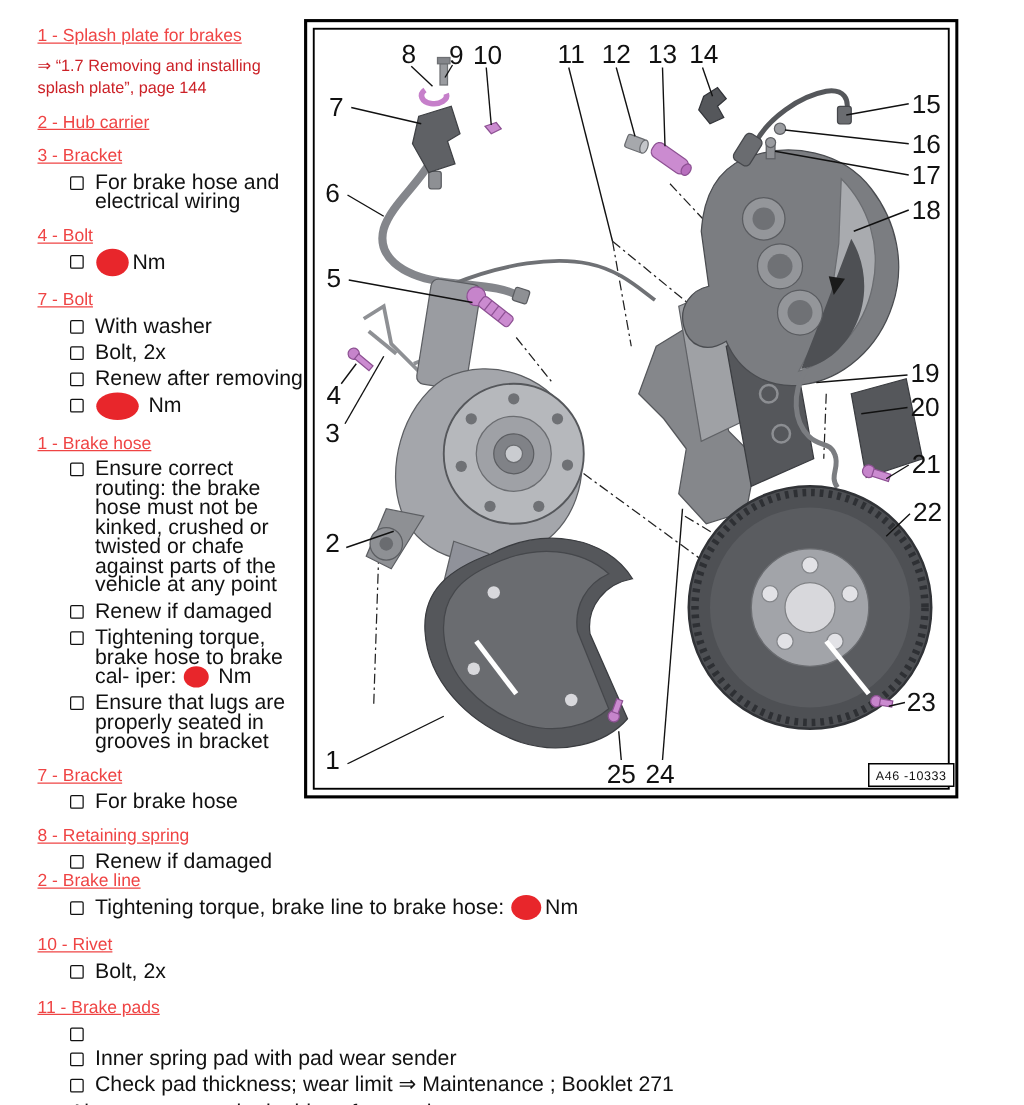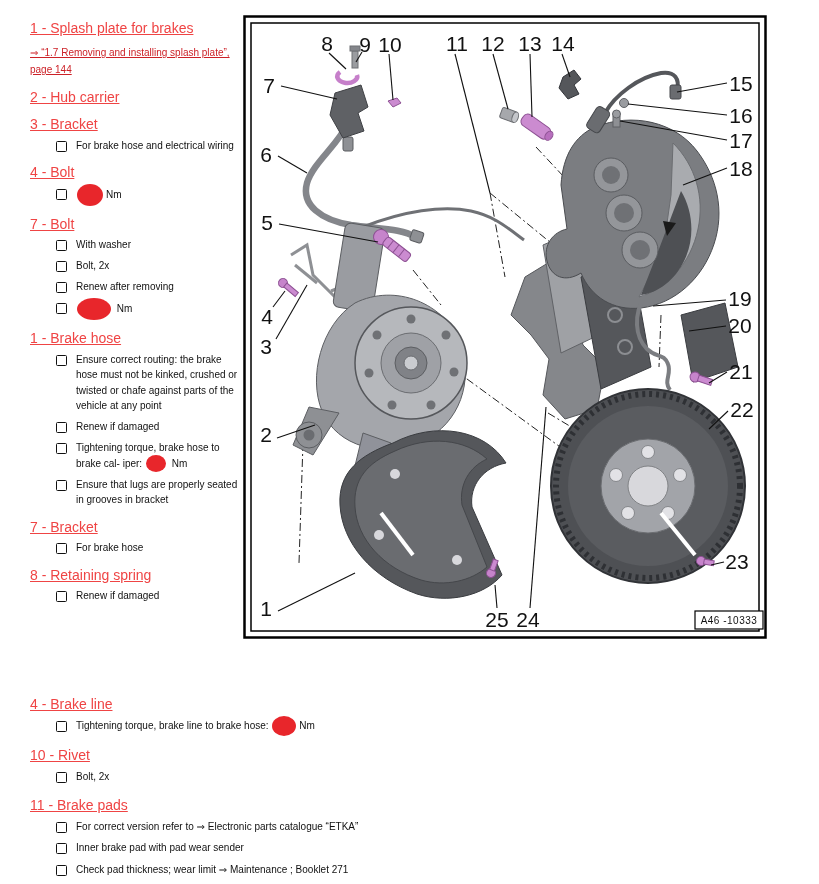--- a/index.html
+++ b/index.html
@@ -9,29 +9,29 @@
     -webkit-font-smoothing:antialiased;
   }
   
   .list-col{position:absolute;}
   #list-left{left:30px;top:12px;width:214px;}
   #list-bottom{left:30px;top:684px;width:740px;}
   .list-item{margin-top:11px;}
   .list-item:first-child{margin-top:8px;}
   .item-label{font-size:14px;line-height:16px;color:#ef4444;text-decoration:underline;}
   .item-link{
-    font-size:10px;line-height:17px;margin:8px 0 2px 0;
-    text-decoration:underline;cursor:pointer;
+    font-size:13px;line-height:17px;margin:8px 0 2px 0;
+    cursor:pointer;
   }
   .bullet-row{display:flex;align-items:flex-start;padding-left:26px;margin-top:5.5px;}
   .cb{
     flex:0 0 auto;width:9px;height:9px;border:1.4px solid #111;border-radius:1.5px;
     margin:3px 9px 0 0;background:#fff;
   }
-  .bullet-text{font-size:10px;line-height:15.5px;}
+  .bullet-text{font-size:17px;line-height:15.5px;}
   #list-bottom .bullet-row{margin-top:6px;}
   #list-bottom .list-item{margin-top:12px;}
   .redact{
     display:inline-block;border-radius:50%;vertical-align:middle;
     margin:-2px 3px -1px 1px;
   }
   
   #diagram-wrap{position:absolute;left:243px;top:15px;width:524px;height:625px;}
   svg text.callout{font-family:"Liberation Sans","DejaVu Sans",sans-serif;font-size:21px;fill:#111;}
   svg .leader{stroke:#111;stroke-width:1.1;fill:none;}
@@ -113,42 +113,41 @@
       <div class="item-label">8 - Retaining spring</div>
       <div class="bullet-row">
         <span class="cb"></span>
         <div class="bullet-text">Renew if damaged</div>
       </div>
     </div>
   </div>
 
 <div id="list-bottom" class="list-col">
     <div class="list-item">
-      <div class="item-label">4 - Brake line</div>
+      <div class="item-label">2 - Brake line</div>
       <div class="bullet-row">
         <span class="cb"></span>
         <div class="bullet-text">Tightening torque, brake line to brake hose: <span class="redact" style="width: 24px; height: 20px; background: rgb(232, 38, 43);"></span>Nm</div>
       </div>
     </div>
     <div class="list-item">
       <div class="item-label">10 - Rivet</div>
       <div class="bullet-row">
         <span class="cb"></span>
         <div class="bullet-text">Bolt, 2x</div>
       </div>
     </div>
     <div class="list-item">
       <div class="item-label">11 - Brake pads</div>
       <div class="bullet-row">
         <span class="cb"></span>
-        <div class="bullet-text">For correct version refer to ⇒  Electronic parts catalogue “ETKA”</div>
-      </div>
-      <div class="bullet-row">
-        <span class="cb"></span>
-        <div class="bullet-text">Inner brake pad with pad wear sender</div>
+      </div>
+      <div class="bullet-row">
+        <span class="cb"></span>
+        <div class="bullet-text">Inner spring pad with pad wear sender</div>
       </div>
       <div class="bullet-row">
         <span class="cb"></span>
         <div class="bullet-text">Check pad thickness; wear limit ⇒ Maintenance ; Booklet  271</div>
       </div>
       <div class="bullet-row">
         <div class="bullet-text">Always renew on both sides of one axle</div>
       </div>
     </div>
   </div>

